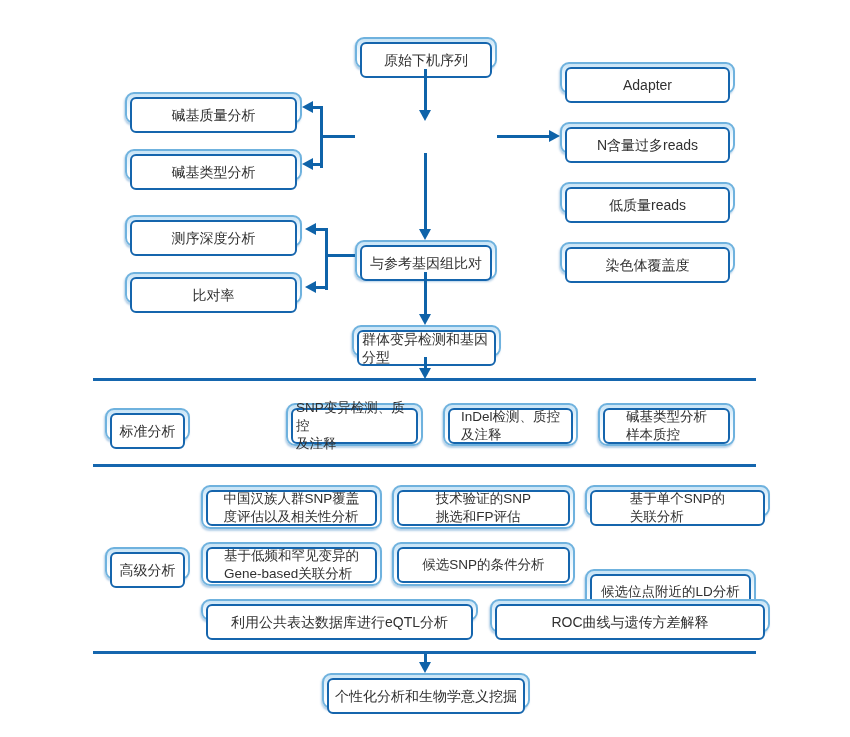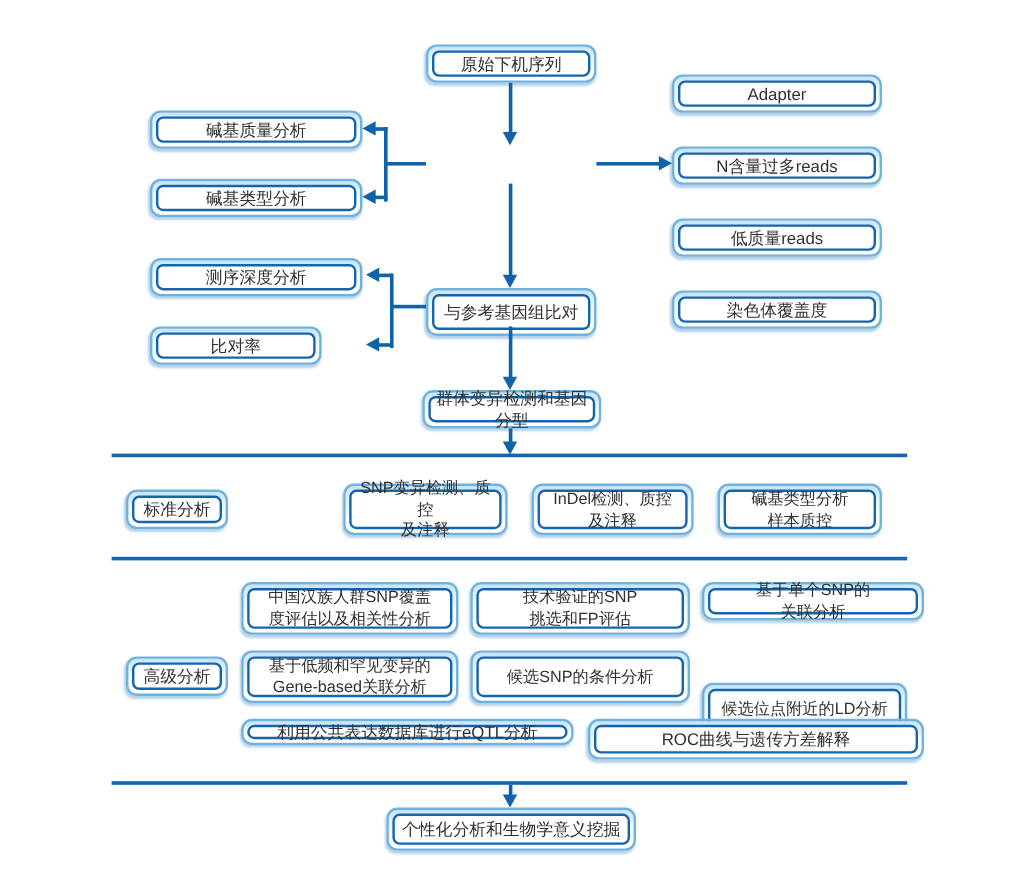--- a/index.html
+++ b/index.html
@@ -17,22 +17,22 @@
   .node{
     position:absolute;box-sizing:border-box;
     border:2px solid var(--outer);border-radius:9px;
     background:linear-gradient(180deg,#c8e4f6 0%,#e8f4fc 35%,#ffffff 80%);
     box-shadow:-1px 2px 2px rgba(90,150,205,.45);
   }
   .inner{
     position:absolute;left:3px;top:3px;right:3px;bottom:3px;
     border:2px solid var(--inner);border-radius:6px;background:#fff;
     display:flex;align-items:center;justify-content:center;
-    text-align:center;white-space:pre-line;
-    font-size:13.5px;color:var(--text);line-height:1.32;padding:4px 3px;
+    text-align:left;white-space:pre-line;
+    font-size:13.5px;color:var(--text);line-height:1.32;padding:16px 3px;
   }
   .f14 .inner{font-size:14px;}
   .v{position:absolute;width:3px;background:var(--arrow);}
   .h{position:absolute;height:3px;background:var(--arrow);}
   .divider{position:absolute;height:3px;background:var(--divider);}
   .ah{position:absolute;width:0;height:0;}
   .ah-down{border-left:6.5px solid transparent;border-right:6.5px solid transparent;border-top:11px solid var(--arrow);}
   .ah-left{border-top:6.5px solid transparent;border-bottom:6.5px solid transparent;border-right:11px solid var(--arrow);}
   .ah-right{border-top:6.5px solid transparent;border-bottom:6.5px solid transparent;border-left:11px solid var(--arrow);}
 </style>
@@ -61,21 +61,21 @@
   </div>
   <div class="node f14" style="left:125px;top:215px;width:177px;height:32px">
     <div class="inner">测序深度分析</div>
   </div>
   <div class="node f14" style="left:355px;top:240px;width:142px;height:40px">
     <div class="inner">与参考基因组比对</div>
   </div>
   <div class="node f14" style="left:560px;top:242px;width:175px;height:32px">
     <div class="inner">染色体覆盖度</div>
   </div>
-  <div class="node f14" style="left:125px;top:272px;width:143px;height:32px">
+  <div class="node f14" style="left:125px;top:272px;width:177px;height:32px">
     <div class="inner">比对率</div>
   </div>
   <div class="node f14" style="left:352px;top:325px;width:149px;height:32px">
     <div class="inner">群体变异检测和基因分型</div>
   </div>
 
   <div class="divider" style="left:93px;top:378px;width:663px"></div>
   <div class="divider" style="left:93px;top:464px;width:663px"></div>
   <div class="divider" style="left:93px;top:651px;width:663px"></div>
 

